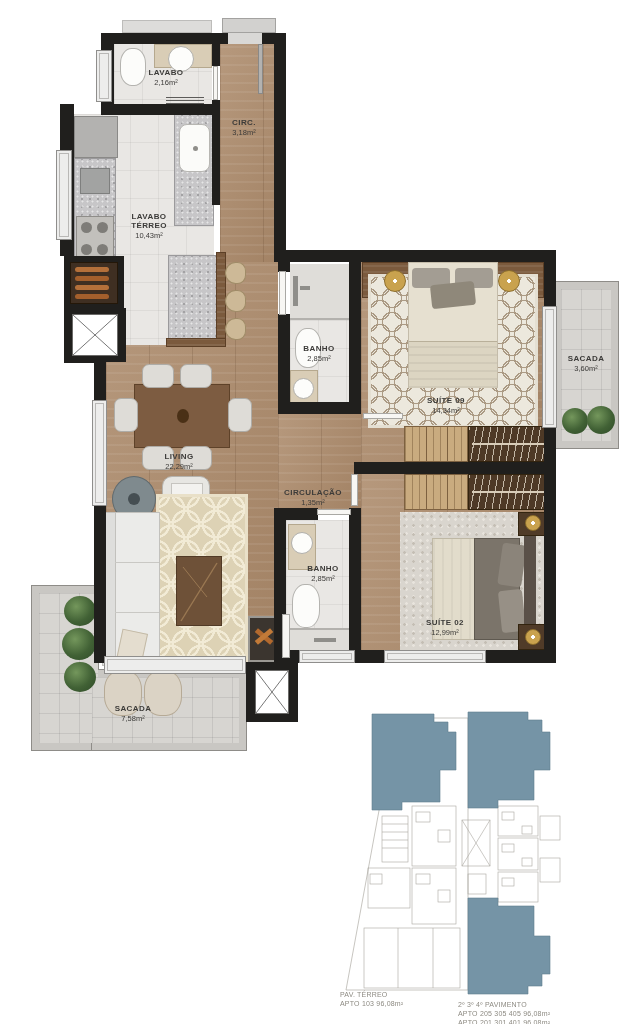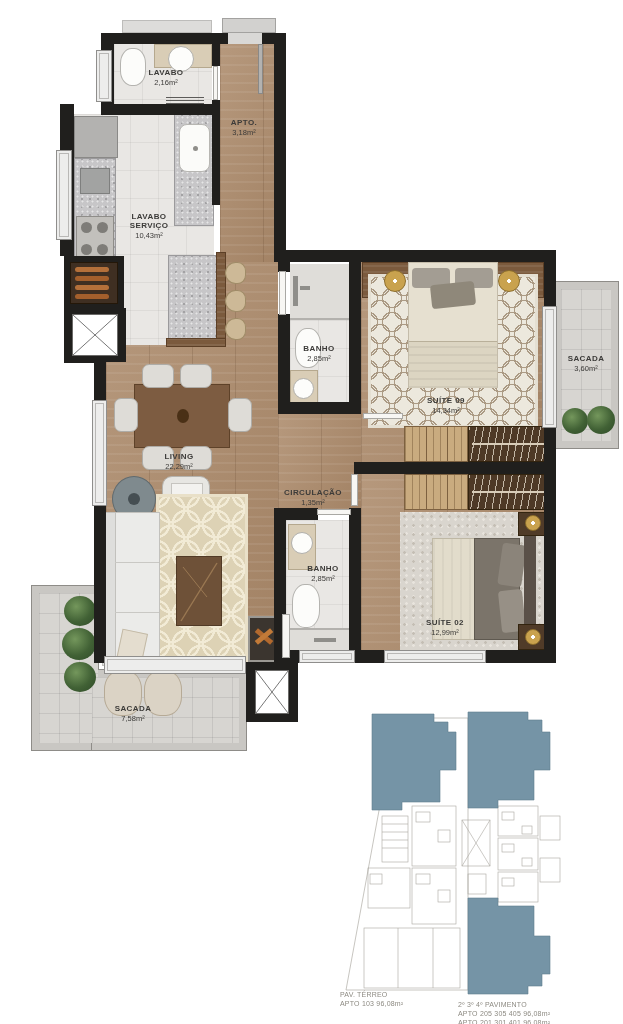--- a/index.html
+++ b/index.html
@@ -285,26 +285,26 @@
     <div class="doorleaf" style="left:266px;top:614px;width:8px;height:44px;"></div>
 
     <div class="a" style="left:106px;top:20px;width:90px;height:13px;background:#dddcda;border:1px solid #bdbcba;box-sizing:border-box;"></div>
     <div class="a" style="left:206px;top:18px;width:54px;height:15px;background:#d2d1cf;border:1px solid #a3a2a0;box-sizing:border-box;"></div>
 
     <div class="lbl" style="left:105px;top:68px;">
       <b>LAVABO</b>
         <i>2,16m²</i>
       </div>
     <div class="lbl" style="left:183px;top:118px;">
-      <b>APTO.</b>
+      <b>CIRC.</b>
         <i>3,18m²</i>
       </div>
     <div class="lbl" style="left:88px;top:212px;">
       <b>LAVABO</b>
-        <b>SERVIÇO</b>
+        <b>TÉRREO</b>
         <i>10,43m²</i>
       </div>
     <div class="lbl" style="left:258px;top:344px;">
       <b>BANHO</b>
         <i>2,85m²</i>
       </div>
     <div class="lbl" style="left:385px;top:396px;">
       <b>SUÍTE 09</b>
         <i>14,34m²</i>
       </div>

